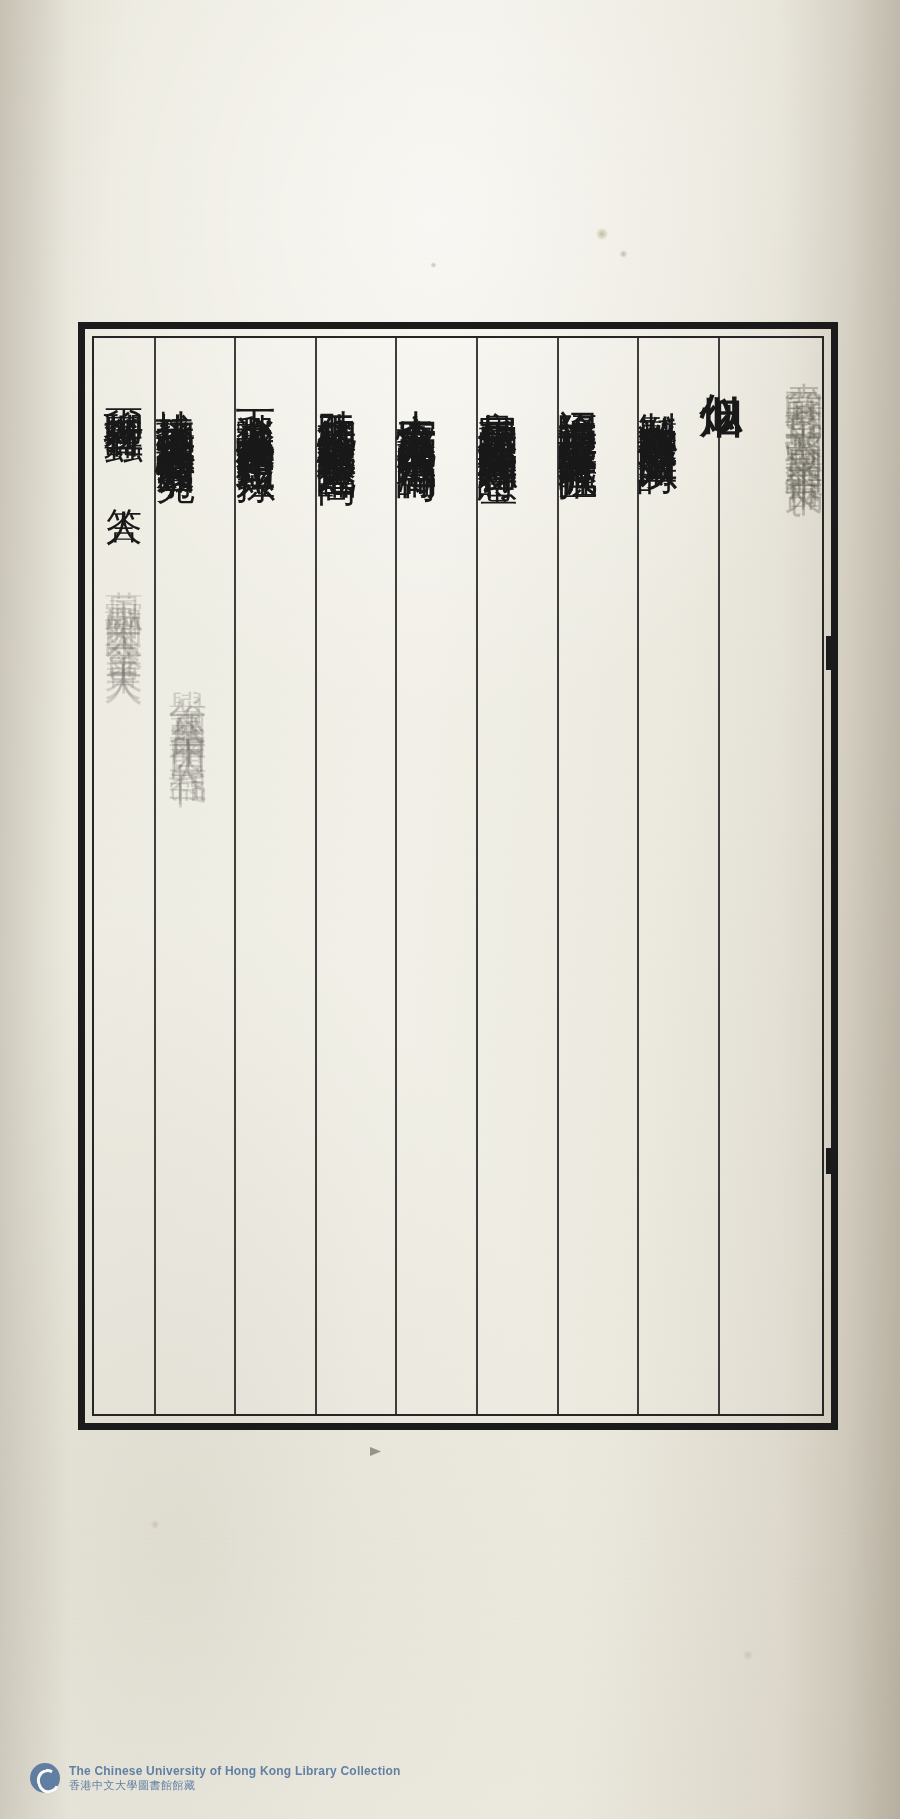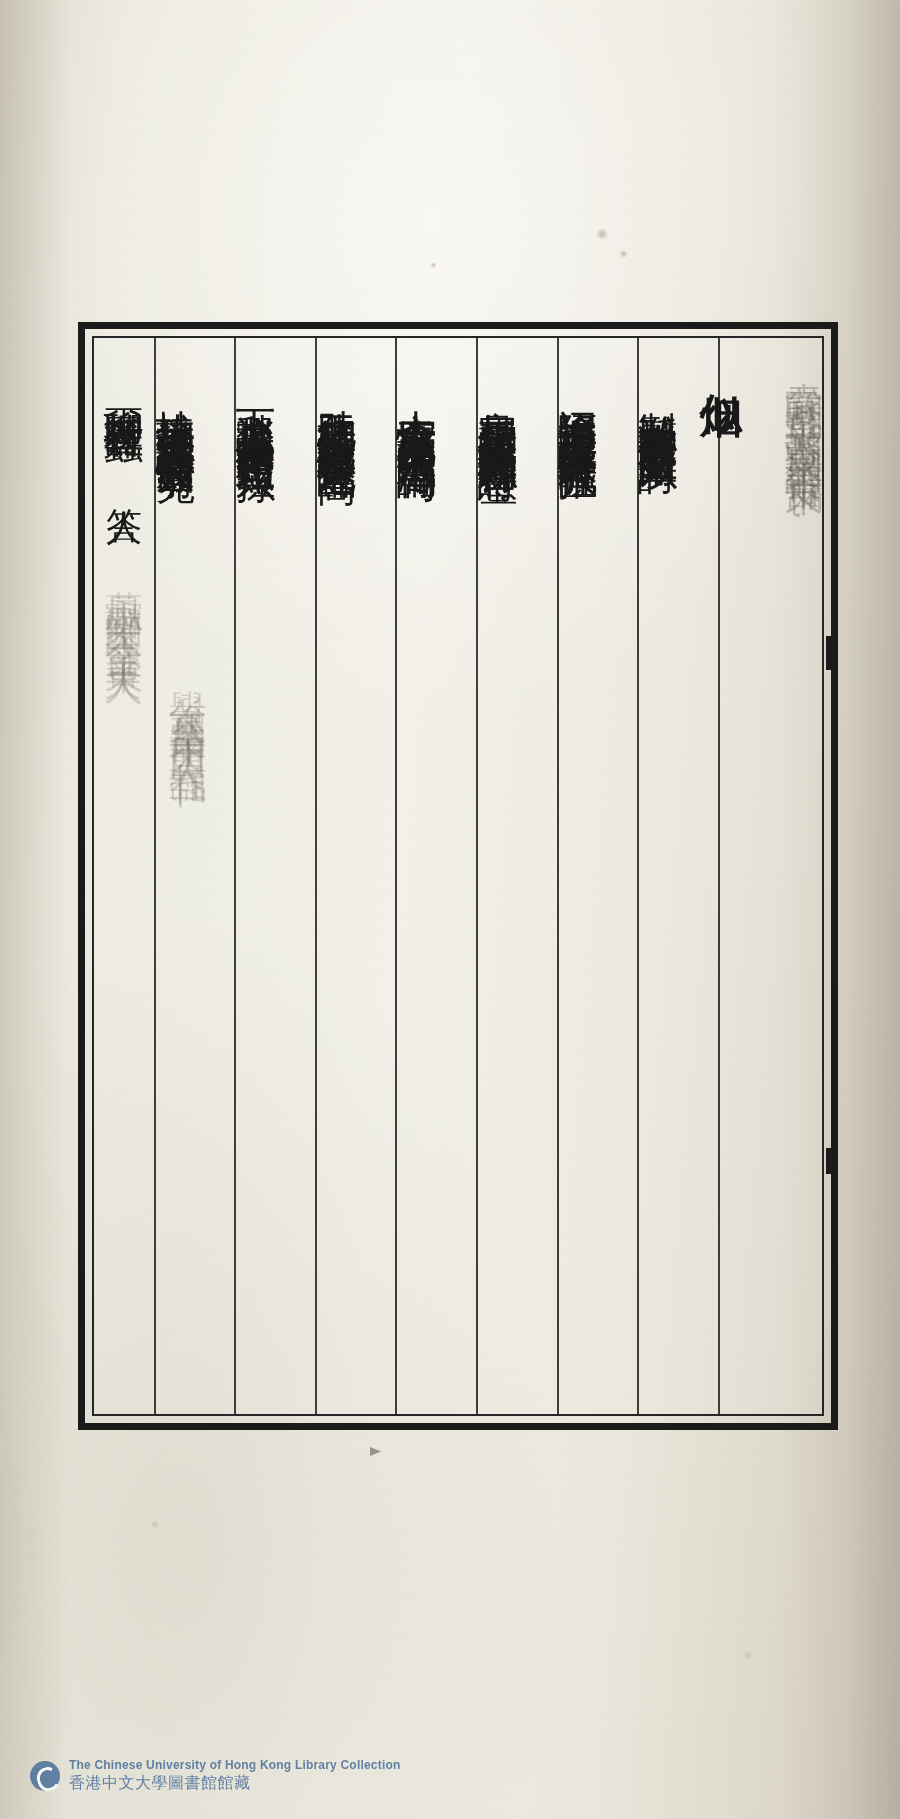--- a/index.html
+++ b/index.html
@@ -152,21 +152,21 @@
     color: #4a6f9a;
   }
   #watermark .wm-en {
     font-family: "Liberation Sans", sans-serif;
     font-size: 12px;
     font-weight: bold;
     letter-spacing: 0.2px;
   }
   #watermark .wm-zh {
     font-family: "DejaVu Sans", sans-serif;
-    font-size: 16px;
+    font-size: 11px;
     letter-spacing: 0.5px;
   }
   #watermark .wm-logo {
     width: 30px; height: 30px;
     border-radius: 50%;
     background: #4a6f9a;
     position: relative;
   }
   #watermark .wm-logo::before {
     content: "";

